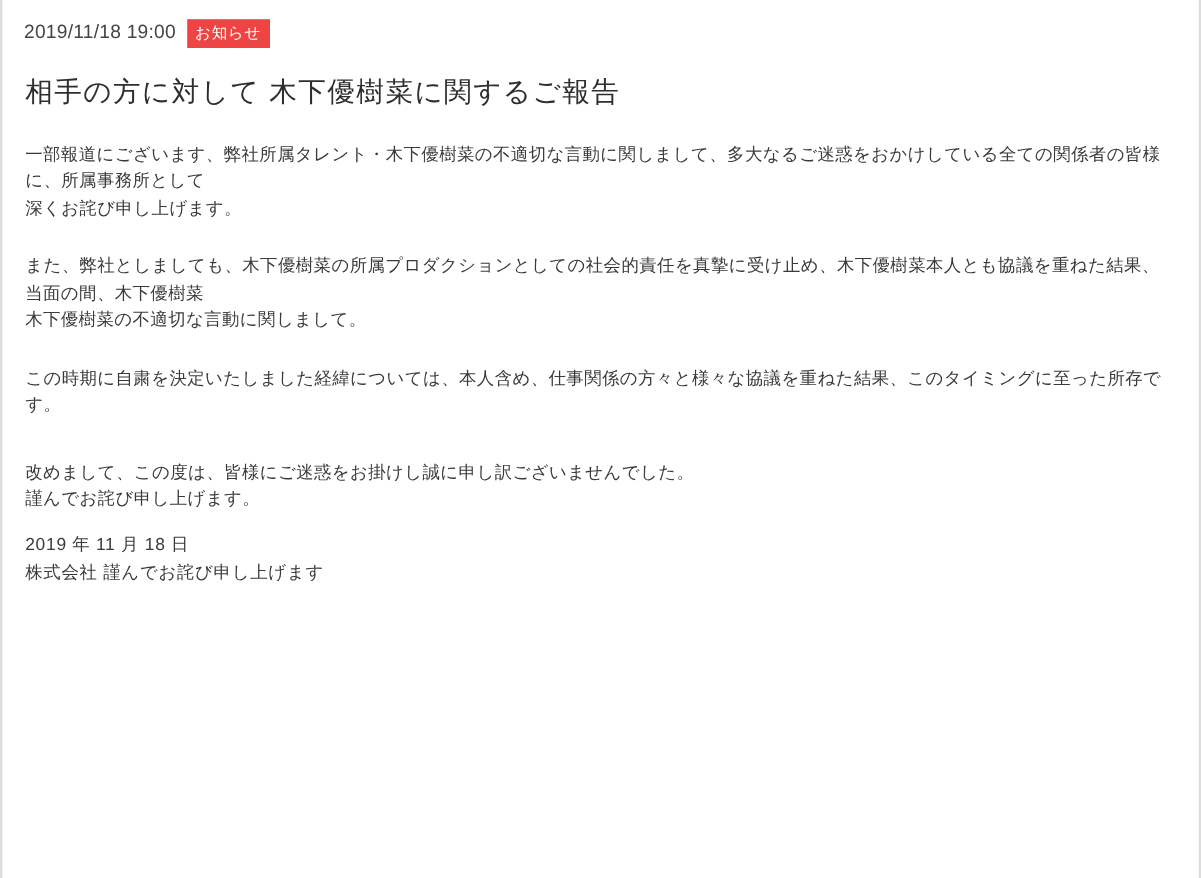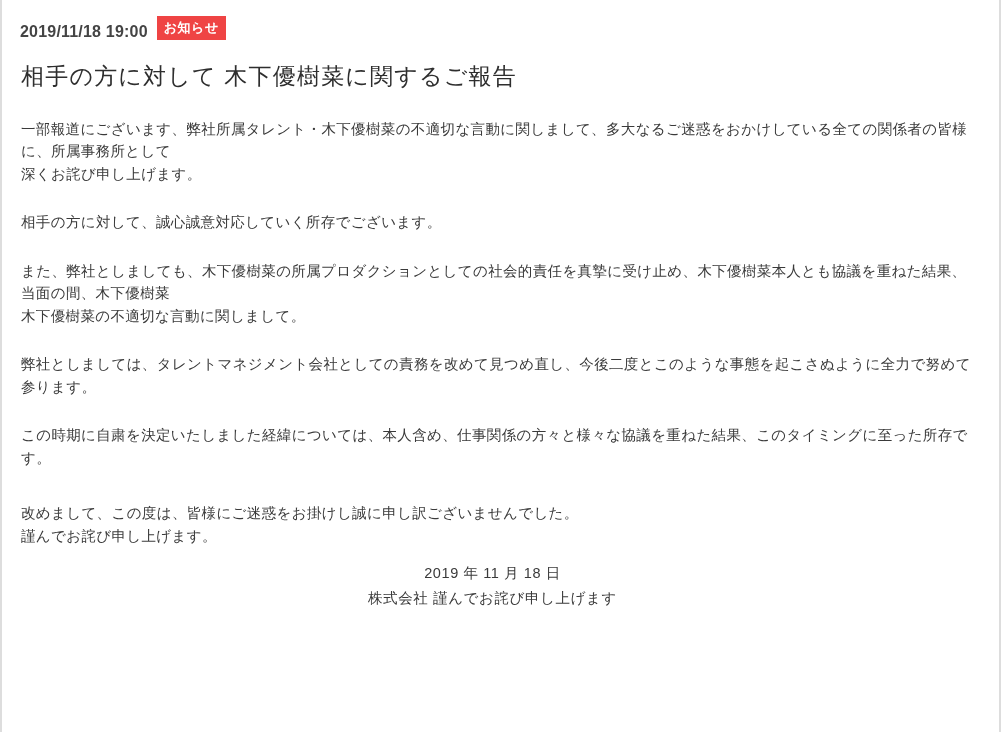--- a/index.html
+++ b/index.html
@@ -19,24 +19,23 @@
     height: 732px;
     box-sizing: border-box;
     border-left: 2px solid #dddddd;
     border-right: 2px solid #dddddd;
     padding: 10px 16px 0 16px;
     background: #ffffff;
     position: relative;
   }
   .meta-row {
     display: flex;
-    align-items: flex-end;
+    align-items: center;
     gap: 9px;
     margin: 6px 0 3px 2px;
-    font-weight: bold;
   }
   .timestamp {
     font-size: 16px;
     color: #444444;
     letter-spacing: 0.2px;
     line-height: 1;
   }
   .badge {
     display: inline-block;
     background: #ef4444;
@@ -68,21 +67,21 @@
   }
   .para.tight {
     margin-bottom: 0;
     margin-top: 33px;
   }
   .para .ln {
     display: block;
   }
   .sign-block {
     margin-top: 14px;
-    text-align: center;
+    text-align: left;
     padding-right: 16px;
   }
   .sign-block .ln {
     display: block;
     font-size: 14.5px;
     line-height: 1.7;
     color: #3a3a3a;
     letter-spacing: 0.6px;
   }
   .gap {
@@ -103,31 +102,27 @@
 
   <div class="body-block">
 
 
     <p class="para">
       <span class="ln">一部報道にございます、弊社所属タレント・木下優樹菜の不適切な言動に関しまして、多大なるご迷惑をおかけしている全ての関係者の皆様に、所属事務所として</span>
       <span class="ln">深くお詫び申し上げます。</span>
     </p>
 
     <p class="para">
-      <span class="ln">相手の方に対して、誠心誠意対応していく所存でございます。</span>
     </p>
 
     <p class="para">
       <span class="ln">また、弊社としましても、木下優樹菜の所属プロダクションとしての社会的責任を真摯に受け止め、木下優樹菜本人とも協議を重ねた結果、当面の間、木下優樹菜</span>
       <span class="ln">木下優樹菜の不適切な言動に関しまして。</span>
     </p>
 
-    <p class="para">
-      <span class="ln">弊社としましては、タレントマネジメント会社としての責務を改めて見つめ直し、今後二度とこのような事態を起こさぬように全力で努めて参ります。</span>
-    </p>
 
     <p class="para">
       <span class="ln">この時期に自粛を決定いたしました経緯については、本人含め、仕事関係の方々と様々な協議を重ねた結果、このタイミングに至った所存です。</span>
     </p>
 
     <p class="para tight">
       <span class="ln">改めまして、この度は、皆様にご迷惑をお掛けし誠に申し訳ございませんでした。</span>
       <span class="ln">謹んでお詫び申し上げます。</span>
     </p>
 

